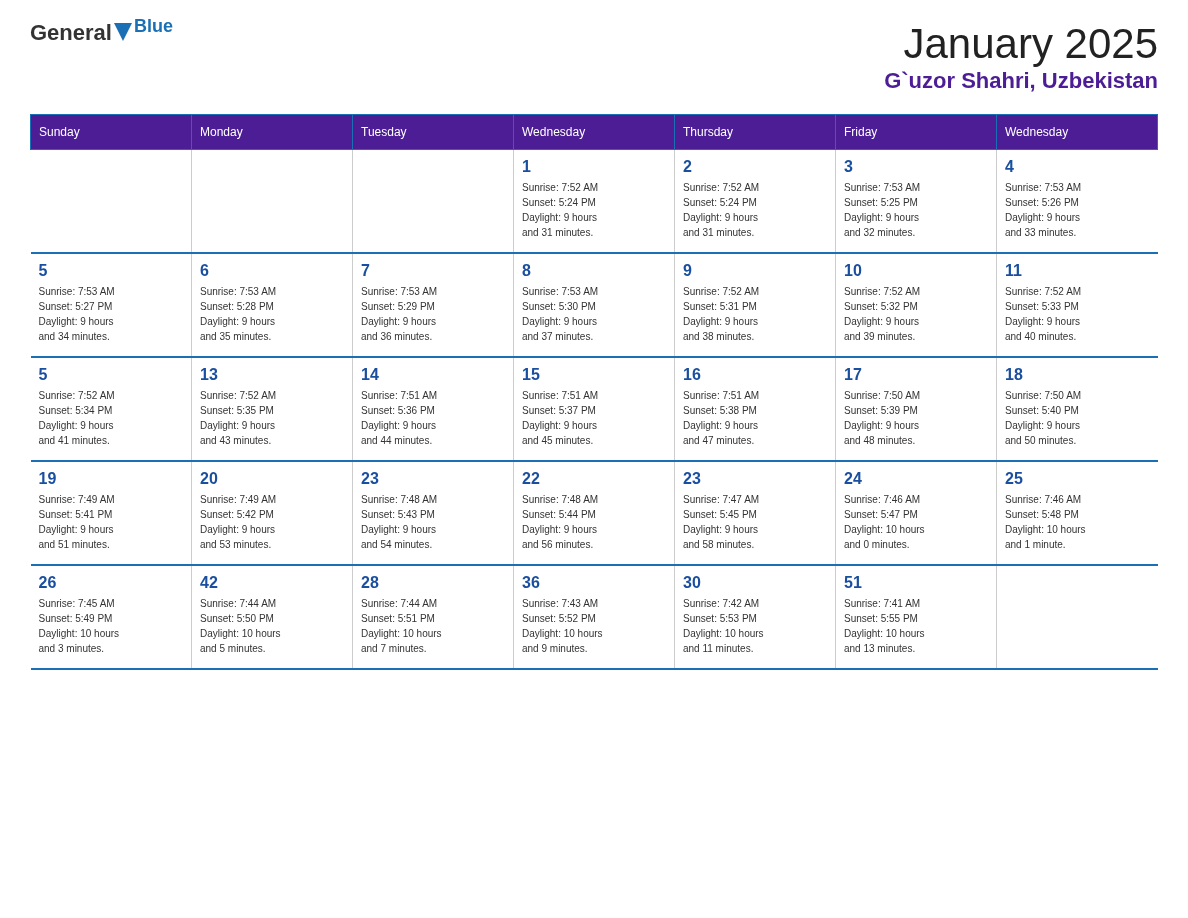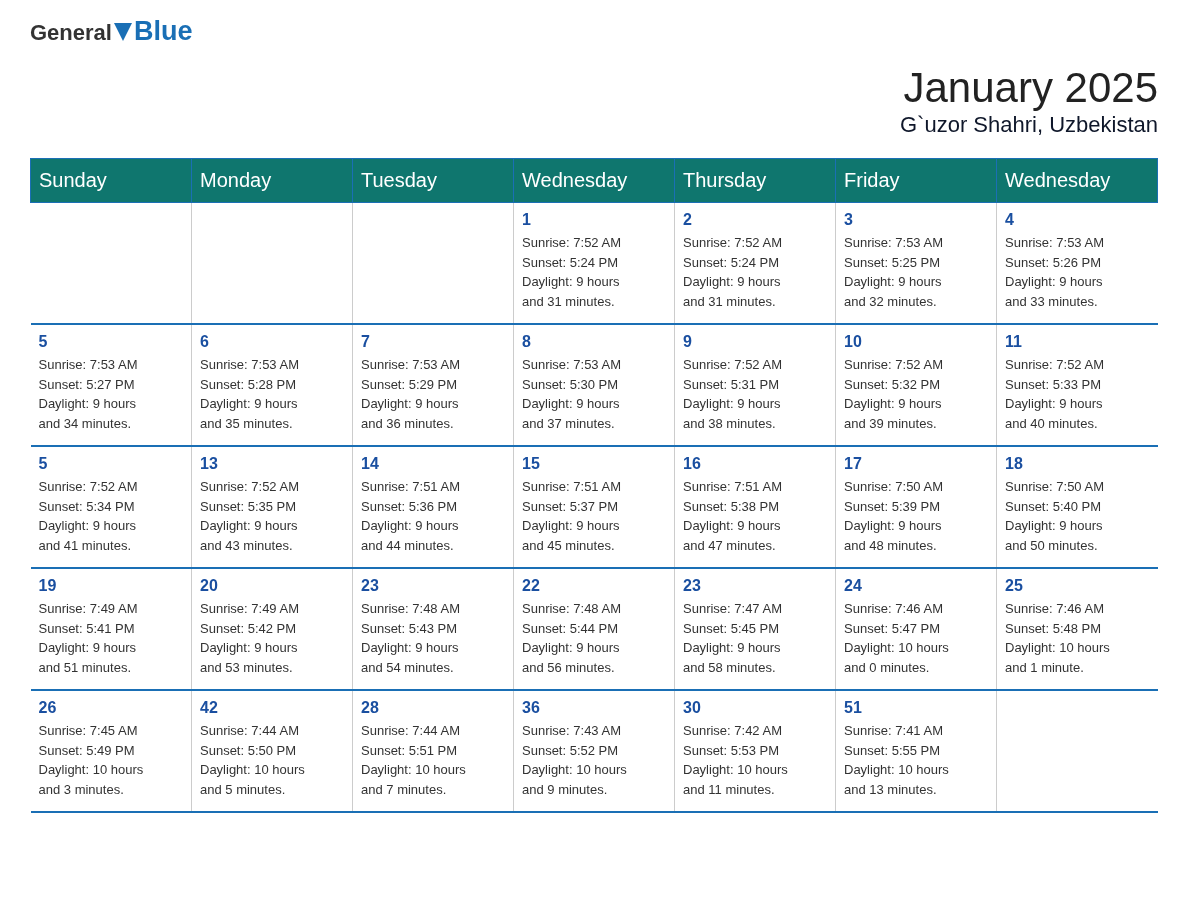--- a/index.html
+++ b/index.html
@@ -20,49 +20,48 @@
       display: flex;
       align-items: center;
       gap: 4px;
     }
     .logo-text-general {
       font-size: 22px;
       font-weight: bold;
       color: #333;
     }
     .logo-text-blue {
-      font-size: 27px;
+      font-size: 18px;
       font-weight: bold;
       color: #1a6fb5;
     }
     .title-block {
       text-align: right;
     }
     .title-block h1 {
       font-size: 42px;
       font-weight: normal;
       color: #222;
-      margin-top: 44px;
     }
     .title-block h2 {
       font-size: 22px;
-      font-weight: normal;
-      color: #0f172a;
+      font-weight: bold;
+      color: #4c1d95;
       text-align: center;
     }
     table {
       width: 100%;
       border-collapse: collapse;
       table-layout: fixed;
     }
     thead tr th {
-      background-color: #0f766e;
+      background-color: #4c1d95;
       color: #fff;
       padding: 10px 8px;
-      font-size: 20px;
+      font-size: 12px;
       font-weight: normal;
       text-align: left;
       border: 1px solid #1a6fb5;
     }
     tbody tr {
       border-bottom: 2px solid #1a6fb5;
     }
     tbody tr td {
       vertical-align: top;
       padding: 8px 8px 12px 8px;
@@ -76,21 +75,21 @@
     }
     .day-number {
       font-size: 16px;
       color: #1a4fa0;
       font-weight: bold;
       display: block;
       margin-bottom: 4px;
     }
     .day-info {
       color: #333;
-      font-size: 13px;
+      font-size: 10px;
       line-height: 1.5;
     }
     .empty-cell {
       background: #fff;
     }
   </style>
 </head>
 <body>
 
 <div class="header">

